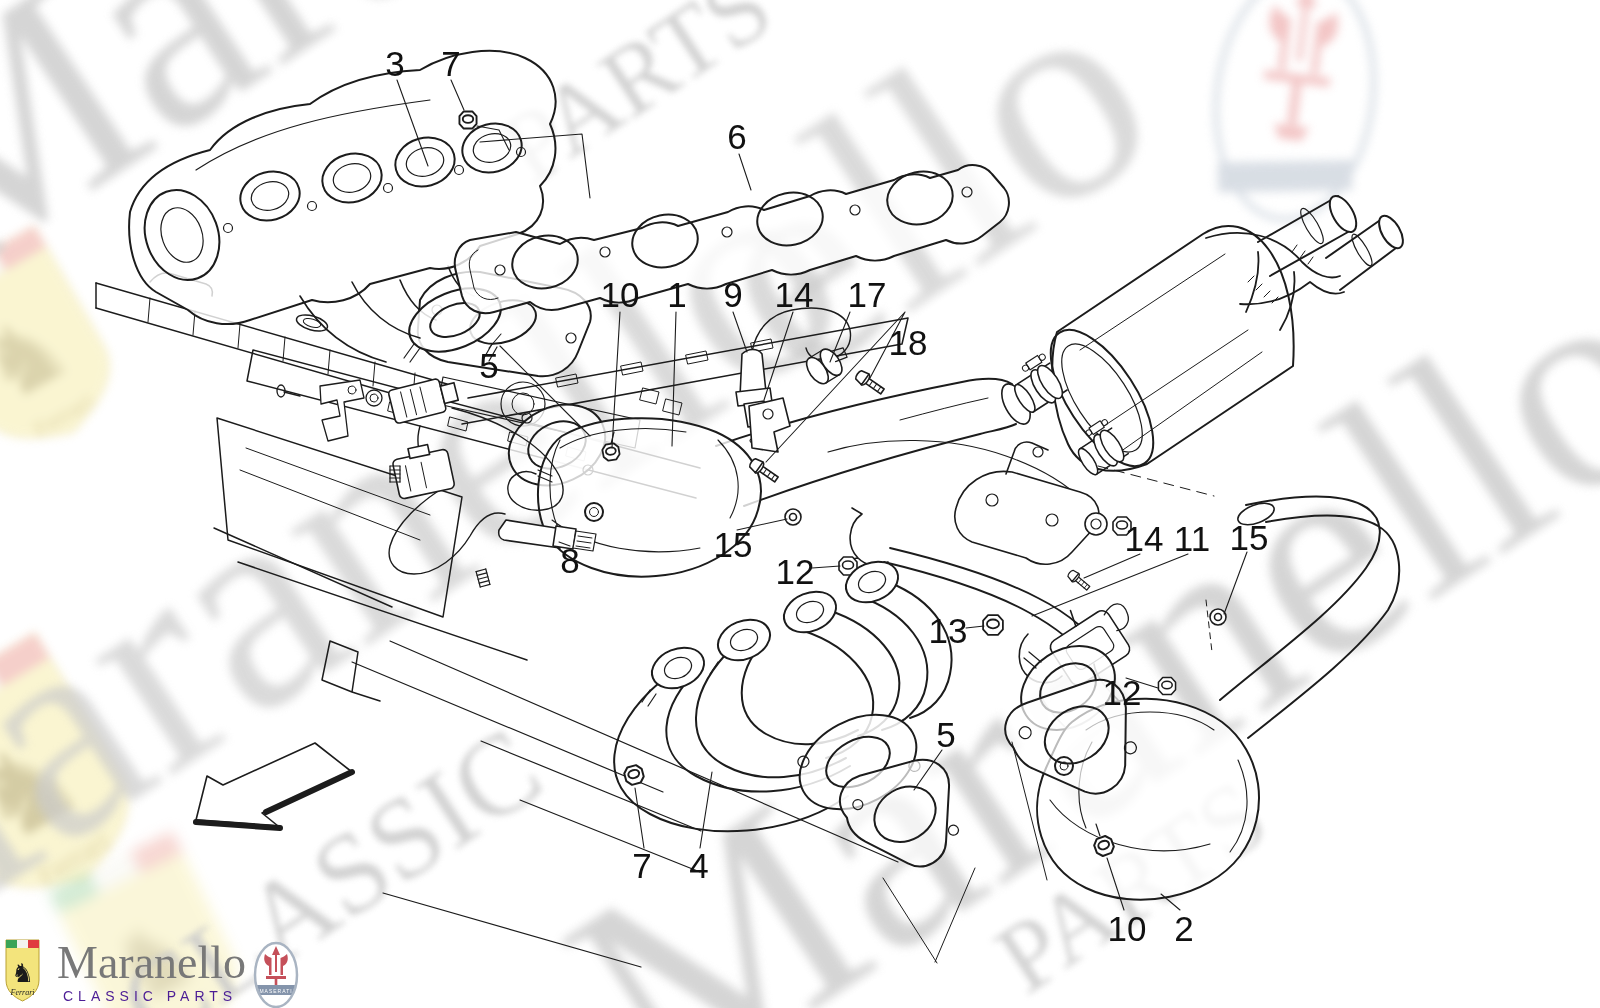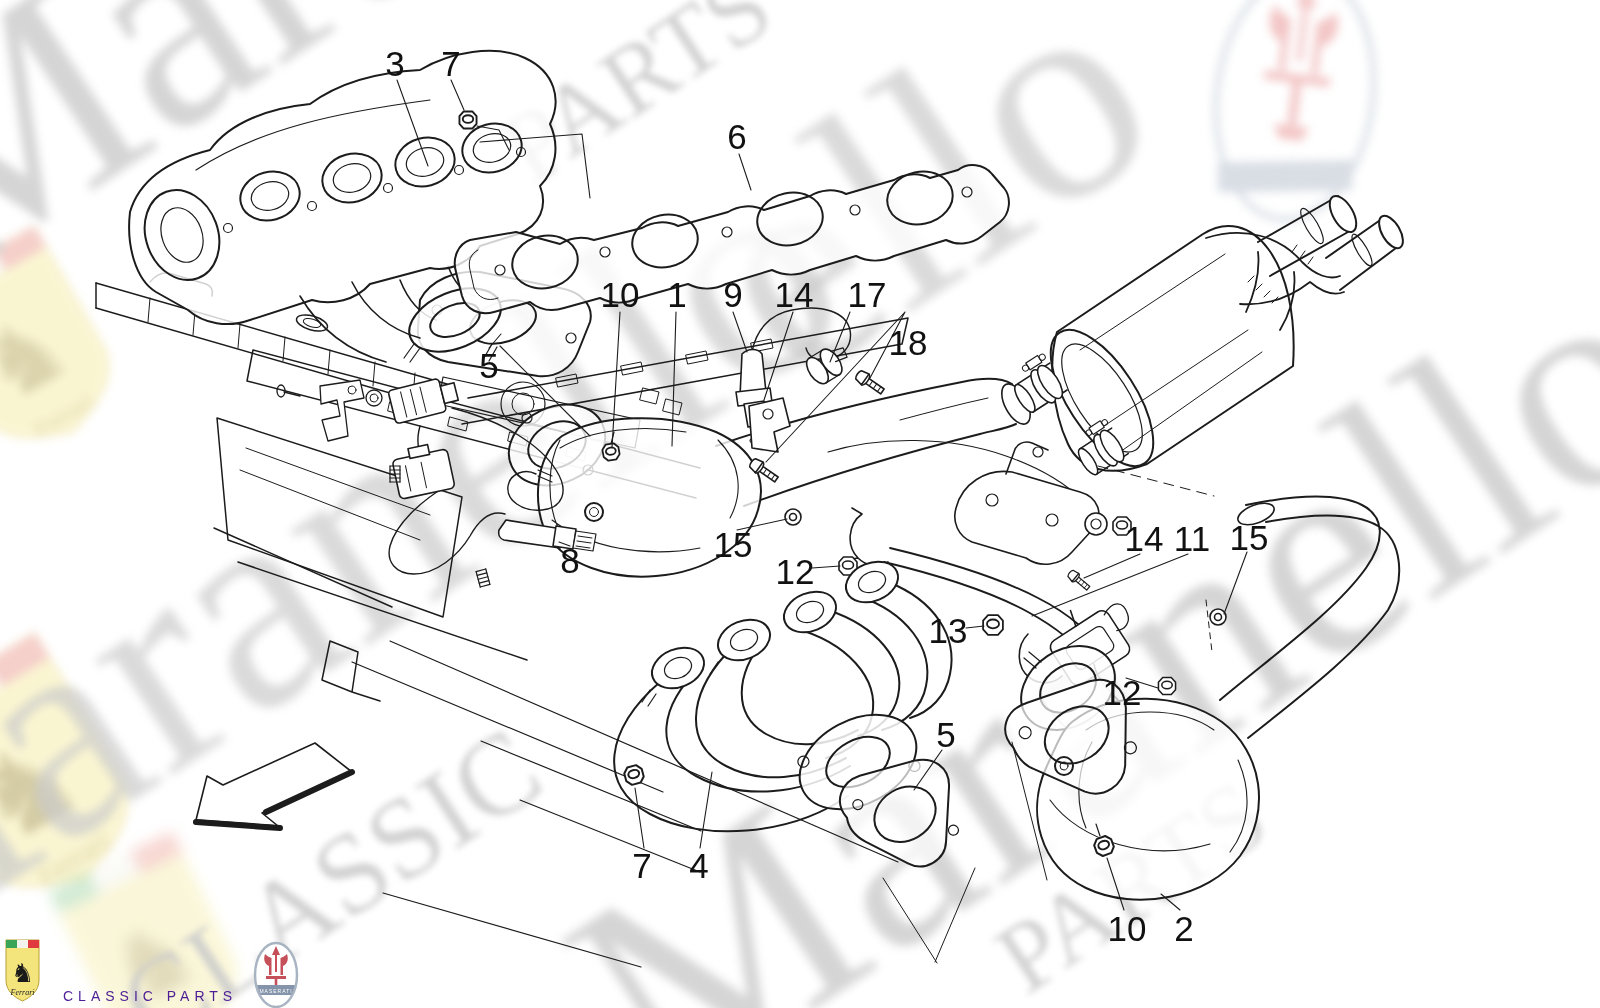--- a/index.html
+++ b/index.html
@@ -445,15 +445,16 @@
         <path d="M287,76 c2,6 0,10 -4,12 v9 h-2.5 v-17 c2.5,-1 4.5,-2 6.5,-4 z"></path>
         <rect x="266" y="98" width="20" height="3"></rect>
         <rect x="274.7" y="101" width="2.6" height="9"></rect>
       </g>
       <g clip-path="url(#ovalClip)">
         <rect x="254" y="107" width="44" height="10" fill="#8494ab"></rect>
         <text x="276" y="114.5" font-size="5" text-anchor="middle" letter-spacing="1" fill="#ffffff">MASERATI</text>
       </g>
     </g>
   </svg>
+  <div id="brand-wordmark">Maranello</div>
   <div id="brand-tagline">CLASSIC PARTS</div>
 
 </div>
 
 </body></html>

